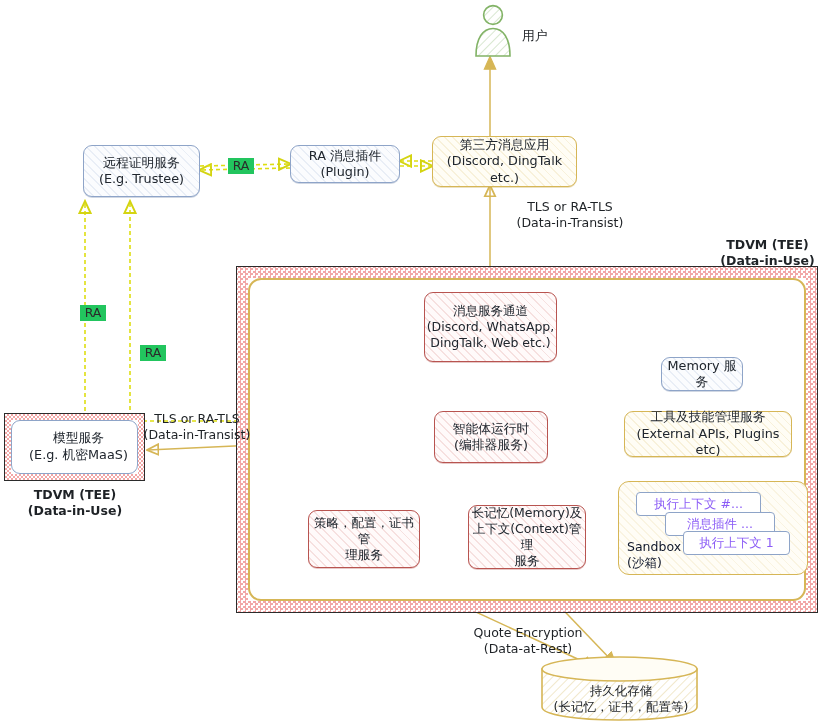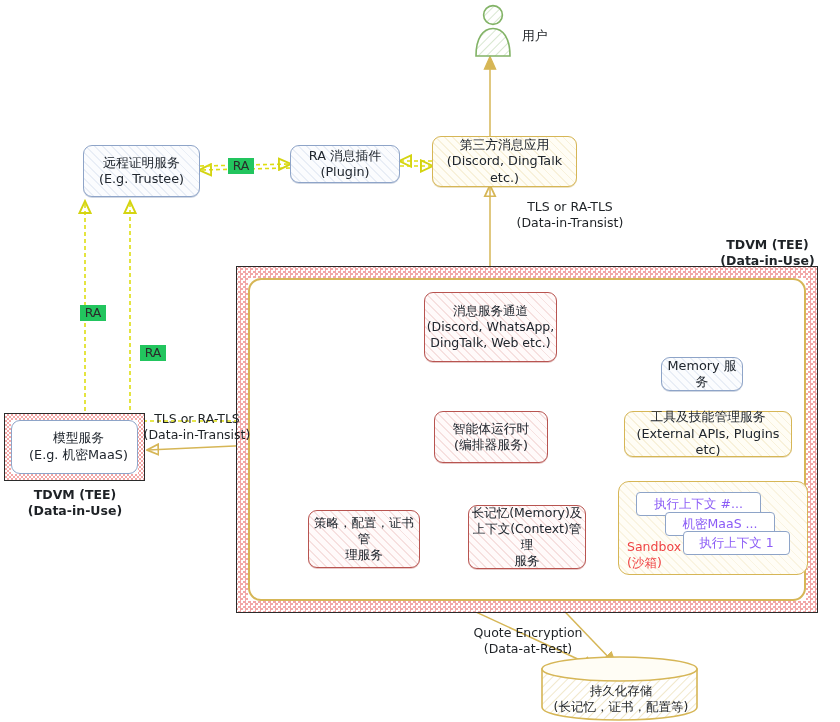--- a/index.html
+++ b/index.html
@@ -162,21 +162,21 @@
     border-radius:4px;
     background:#ffffff;
     display:flex;
     align-items:center;
     justify-content:center;
     color:#8b5cf6;
     z-index:4;
   }
   #sandbox-label{
     position:absolute;
-    color:#ef4444;
+    color:#0f172a;
     white-space:pre-line;
     line-height:1.28;
     z-index:4;
   }
   
   .lbl{
     position:absolute;
     color:#1e2226;
     white-space:pre-line;
     text-align:center;
@@ -301,21 +301,21 @@
 
   <div class="node n-red t125" style="left:308px;top:510px;width:112px;height:58px;">策略，配置，证书管
 理服务</div>
 
   <div class="node n-red t125" style="left:468px;top:505px;width:118px;height:64px;">长记忆(Memory)及
 上下文(Context)管理
 服务</div>
 
   <div id="sandbox-group" style="left:618px;top:481px;width:190px;height:94px;"></div>
   <div class="ctx-box t125" style="left:636px;top:492px;width:125px;height:24px;">执行上下文 #...</div>
-  <div class="ctx-box t125" style="left:665px;top:512px;width:110px;height:24px;">机密MaaS ...</div>
+  <div class="ctx-box t125" style="left:665px;top:512px;width:110px;height:24px;">消息插件 ...</div>
   <div class="ctx-box t125" style="left:683px;top:531px;width:107px;height:24px;">执行上下文 1</div>
   <div id="sandbox-label" class="t125" style="left:627px;top:539px;">Sandbox
 (沙箱)</div>
 
   <div id="maas-outer" style="left:4px;top:413px;width:141px;height:68px;">
     <div id="maas-band"></div>
     <div id="maas-inner" class="t13">模型服务
 (E.g. 机密MaaS)</div>
   </div>
   <div class="lbl t125 lbl-bold" style="left:8px;top:487px;width:134px;">TDVM (TEE)

